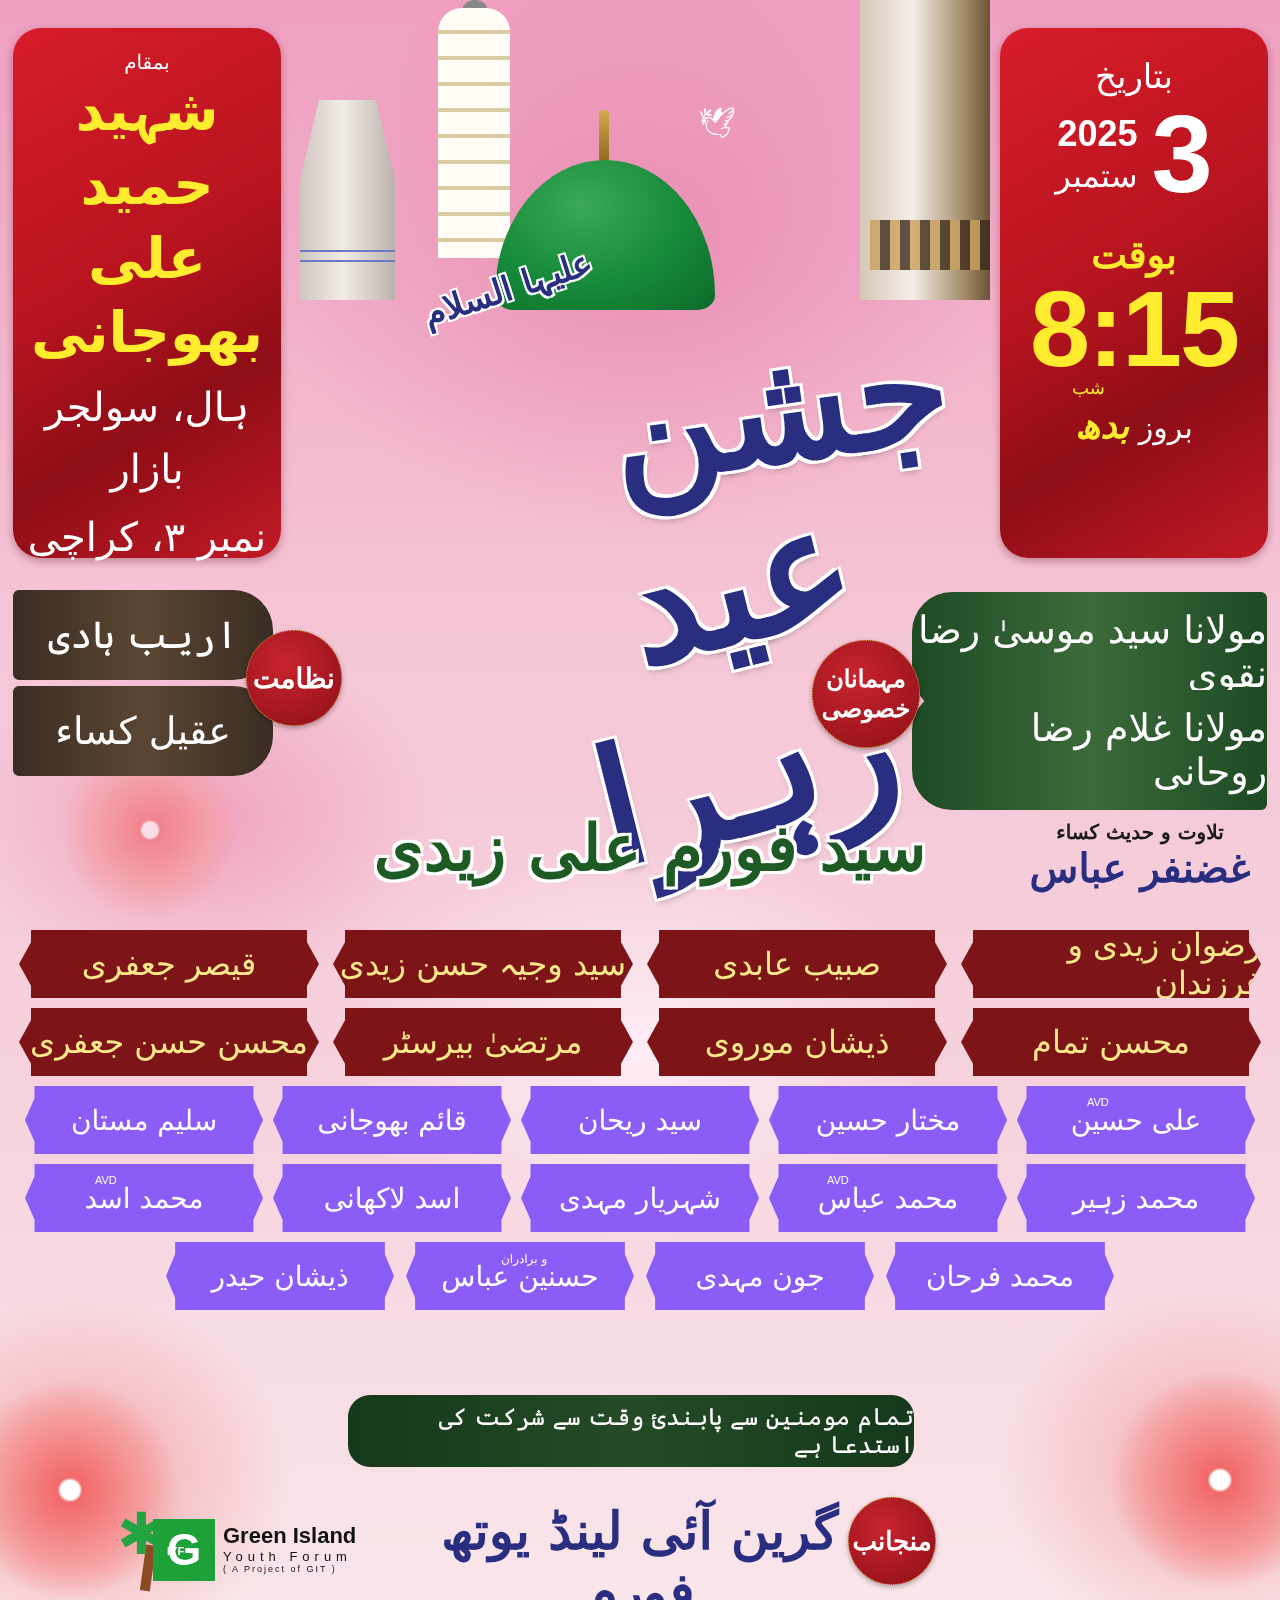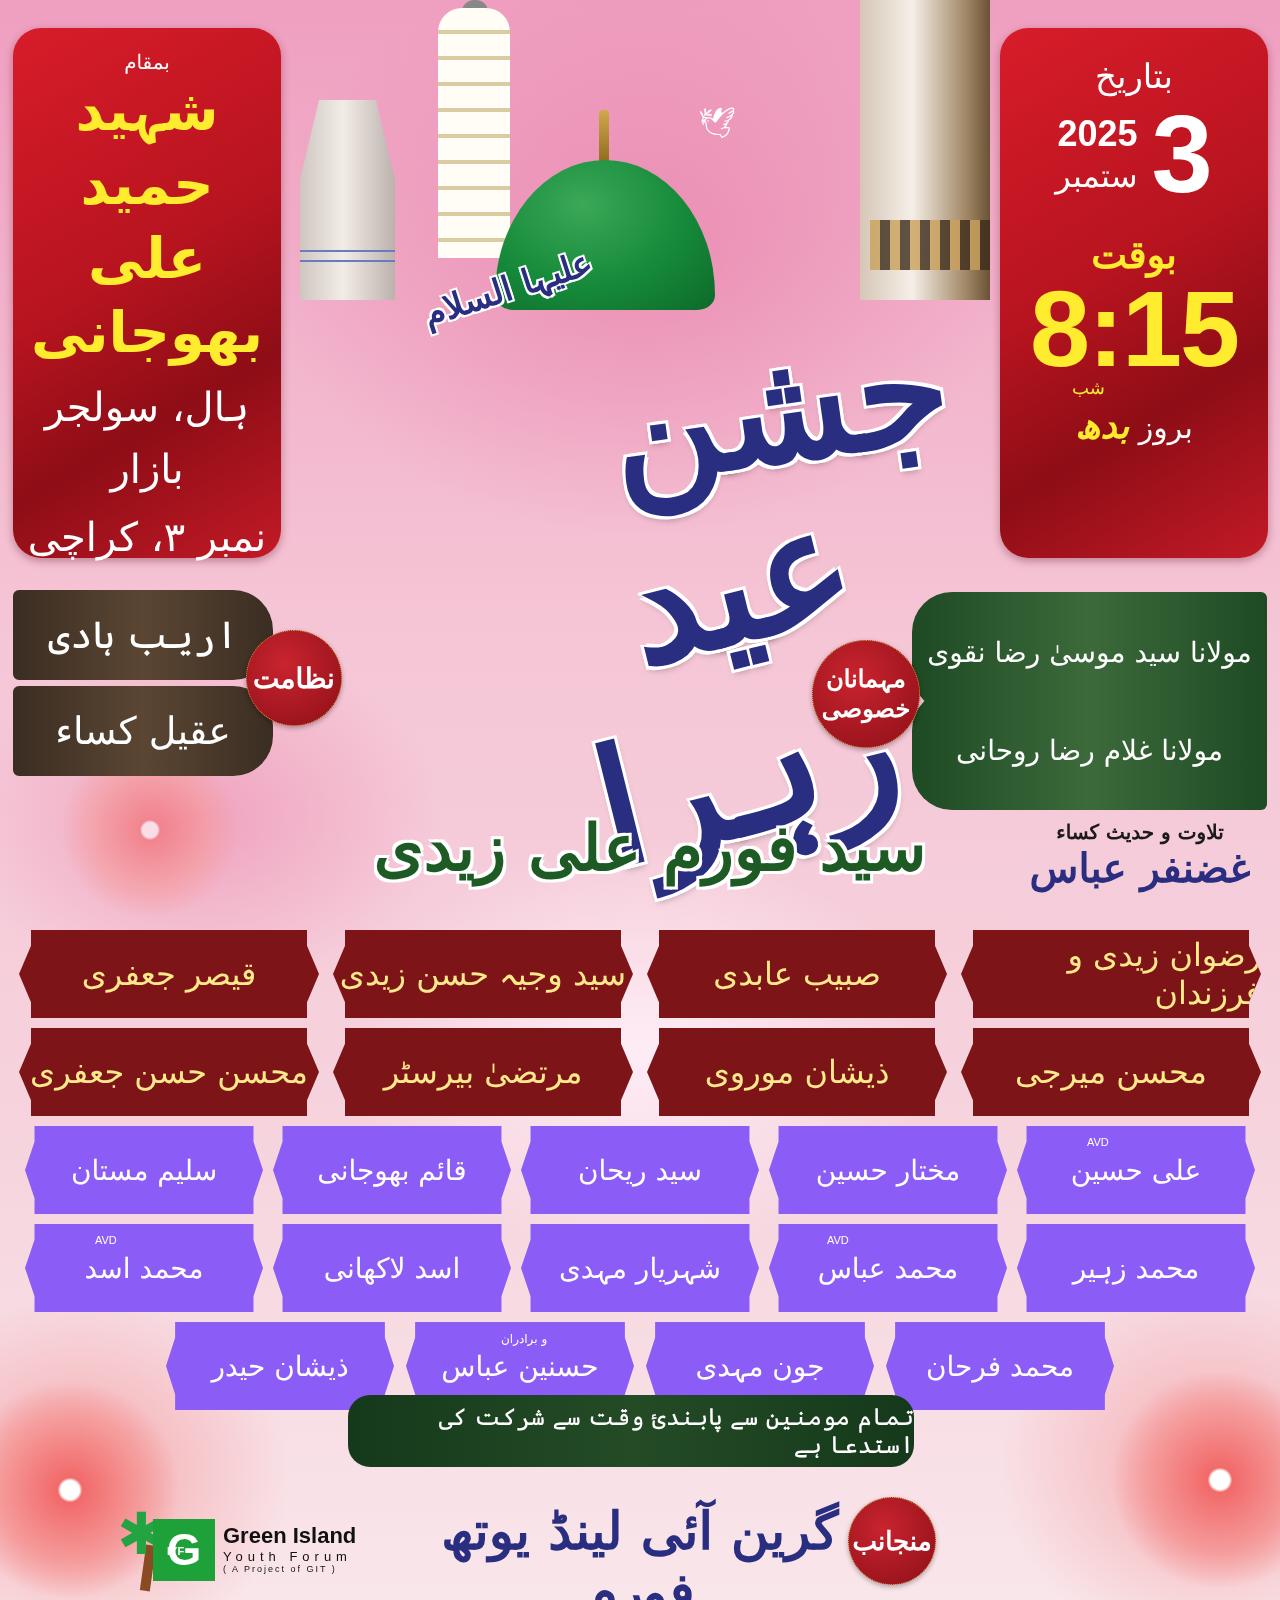--- a/index.html
+++ b/index.html
@@ -85,36 +85,36 @@
     .circle-badge { position:absolute; width: 96px; height: 96px; border-radius: 50%;
       background: radial-gradient(circle at 40% 35%, #c9242e, #8d0f18); color:#fff;
       display:flex; align-items:center; justify-content:center; text-align:center;
       font-family:"DejaVu Serif", serif; box-shadow: 0 2px 5px rgba(0,0,0,.3); border: 1px dotted #d59b3a; }
     .nizamat-badge { left: 246px; top: 630px; font-size: 28px; font-weight:bold; }
 
     
     .guest-box { position:absolute; right: 13px; width: 355px; height: 120px; color:#fff;
       background: linear-gradient(90deg,#1e4a24,#3c6a3a 50%,#1e4a24);
       border-radius: 40px 6px 6px 40px; display:flex; align-items:center; justify-content:center;
-      font-size: 28px; font-family:"DejaVu Serif", serif; }
+      font-size: 38px; font-family:"DejaVu Serif", serif; }
     .guest-1 { top: 592px; } .guest-2 { top: 690px; }
     .guests-badge { left: 812px; top: 640px; width: 108px; height: 108px; font-size: 24px; line-height: 30px; font-weight:bold; }
 
     
     .convener { position:absolute; left: 320px; top: 810px; width: 660px; text-align:center; font-size: 64px;
       color:#1e5a24; font-weight:bold; font-family:"DejaVu Serif", serif;
       text-shadow: 3px 3px 0 #fff, -3px -3px 0 #fff, 3px -3px 0 #fff, -3px 3px 0 #fff; }
     .tilawat { position:absolute; left: 1010px; top: 820px; width: 260px; text-align:center; }
     .tilawat .t-label { font-size: 20px; color:#1a1a1a; font-weight:bold; font-family:"DejaVu Serif", serif; }
     .tilawat .t-name { font-size: 40px; color:#2a2e80; font-weight:bold; font-family:"DejaVu Serif", serif; line-height: 48px; }
 
     
     .name-grid { position:absolute; left: 8px; top: 930px; width: 1264px; }
     .name-row { display:flex; flex-direction: row-reverse; justify-content:center; gap: 14px; margin-bottom: 10px; }
-    .name-tag { position:relative; width: 300px; height: 88px; display:flex; align-items:center; justify-content:center;
+    .name-tag { position:relative; width: 300px; height: 68px; display:flex; align-items:center; justify-content:center;
       font-family:"DejaVu Serif", serif; font-size: 30px;
       clip-path: polygon(4% 0,96% 0,96% 18%,100% 50%,96% 82%,96% 100%,4% 100%,4% 82%,0 50%,4% 18%); }
     .name-tag.red { background:#7d1518; color:#ffe98a; font-size: 32px; }
     .name-tag.dark { background:#8b5cf6; color:#ffffff; width: 238px; font-size: 28px; }
     .name-tag .sup { position:absolute; top: 10px; font-family:"Liberation Sans", sans-serif; font-size: 11px; color:#fff; }
     .row-3, .row-4 { gap: 10px; }
     .row-5 { gap: 12px; }
     .row-5 .name-tag.dark { width: 228px; }
 
     
@@ -207,21 +207,21 @@
 </div>
 
 <div class="name-grid" dir="ltr">
   <div class="name-row row-1">
     <div class="name-tag red" dir="rtl">رضوان زیدی و فرزندان</div>
     <div class="name-tag red" dir="rtl">صبیب عابدی</div>
     <div class="name-tag red" dir="rtl">سید وجیہ حسن زیدی</div>
     <div class="name-tag red" dir="rtl">قیصر جعفری</div>
   </div>
   <div class="name-row row-2">
-    <div class="name-tag red" dir="rtl">محسن میرجی</div>
+    <div class="name-tag red" dir="rtl">محسن تمام</div>
     <div class="name-tag red" dir="rtl">ذیشان موروی</div>
     <div class="name-tag red" dir="rtl">مرتضیٰ بیرسٹر</div>
     <div class="name-tag red" dir="rtl">محسن حسن جعفری</div>
   </div>
   <div class="name-row row-3">
     <div class="name-tag dark">
       <span class="sup" style="left:70px">AVD</span>
       <span dir="rtl">علی حسین</span>
     </div>
     <div class="name-tag dark" dir="rtl">مختار حسین</div>

